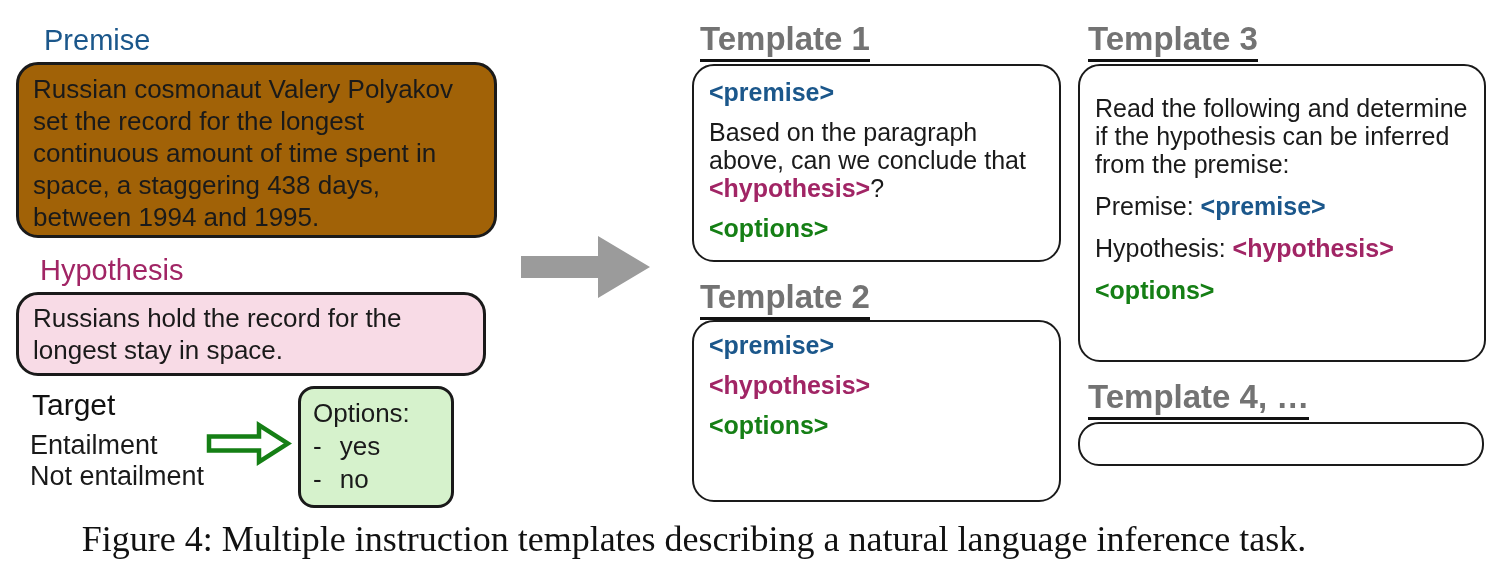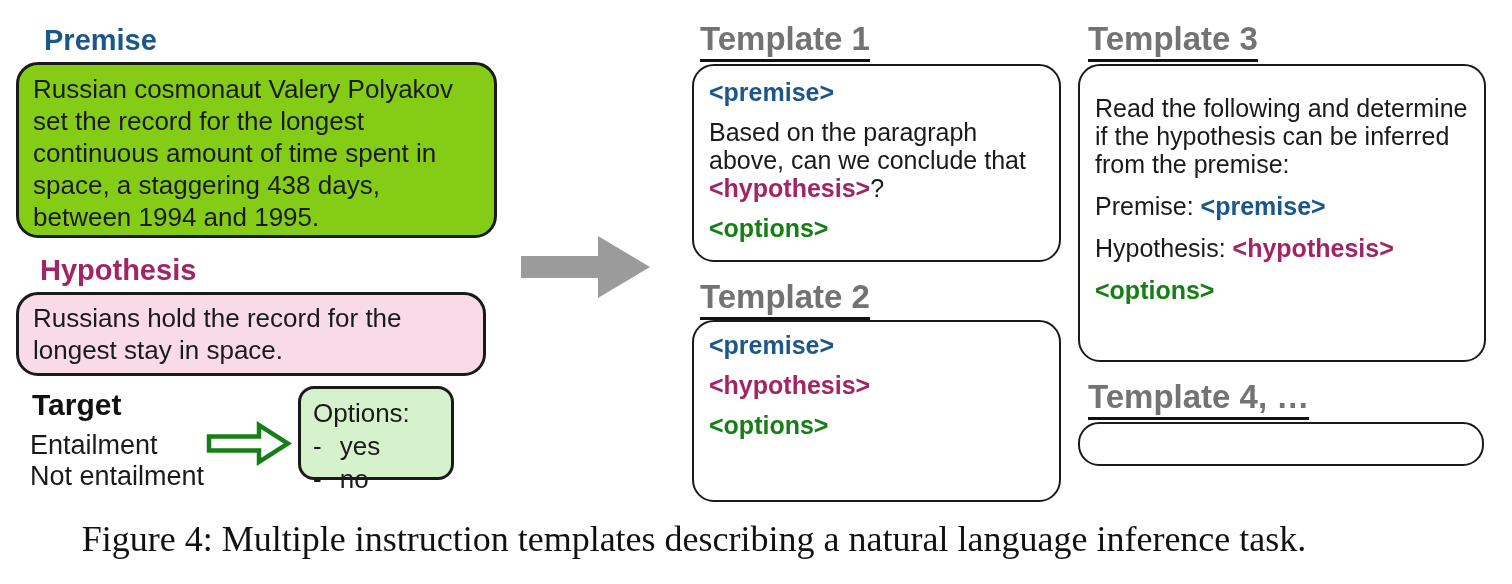--- a/index.html
+++ b/index.html
@@ -1,31 +1,31 @@
 <!DOCTYPE html>
 <html><head>
 <meta charset="utf-8">
 <style>
   html,body{margin:0;padding:0;background:#ffffff;}
   .canvas{
     position:relative;width:1512px;height:584px;background:#ffffff;overflow:hidden;
     font-family:"Liberation Sans","DejaVu Sans",sans-serif;color:#1a1a1a;
   }
   
-  .sec-label{position:absolute;font-weight:bold;font-size:29px;}
+  .sec-label{position:absolute;font-weight:normal;font-size:29px;}
   .premise-label{left:44px;top:24px;color:#1b578b;}
   .hypothesis-label{left:40px;top:254px;color:#a12565;}
   .target-label{left:32px;top:388px;color:#111;font-size:30px;}
 
   .rbox{position:absolute;border:3px solid #1a1a1a;border-radius:22px;box-sizing:border-box;}
-  .premise-box{left:16px;top:62px;width:481px;height:176px;background:#84cc16;
+  .premise-box{left:16px;top:62px;width:481px;height:176px;background:#a16207;
     padding:8px 14px;font-size:26px;line-height:32px;}
   .hypothesis-box{left:16px;top:292px;width:470px;height:84px;background:#f8dbe6;
     padding:7px 14px;font-size:26px;line-height:32px;}
-  .options-box{left:298px;top:386px;width:156px;height:94px;background:#d6f2cc;
+  .options-box{left:298px;top:386px;width:156px;height:122px;background:#d6f2cc;
     border-radius:16px;padding:8px 12px;font-size:26px;line-height:33px;}
   .opt-row{display:flex;gap:18px;}
 
   .target-values{position:absolute;left:30px;top:430px;font-size:27px;line-height:31px;}
 
   .green-arrow{position:absolute;left:206px;top:420px;}
   .gray-arrow{position:absolute;left:521px;top:234px;}
 
   
   .tpl-title{position:absolute;font-size:33px;font-weight:bold;color:#737373;

